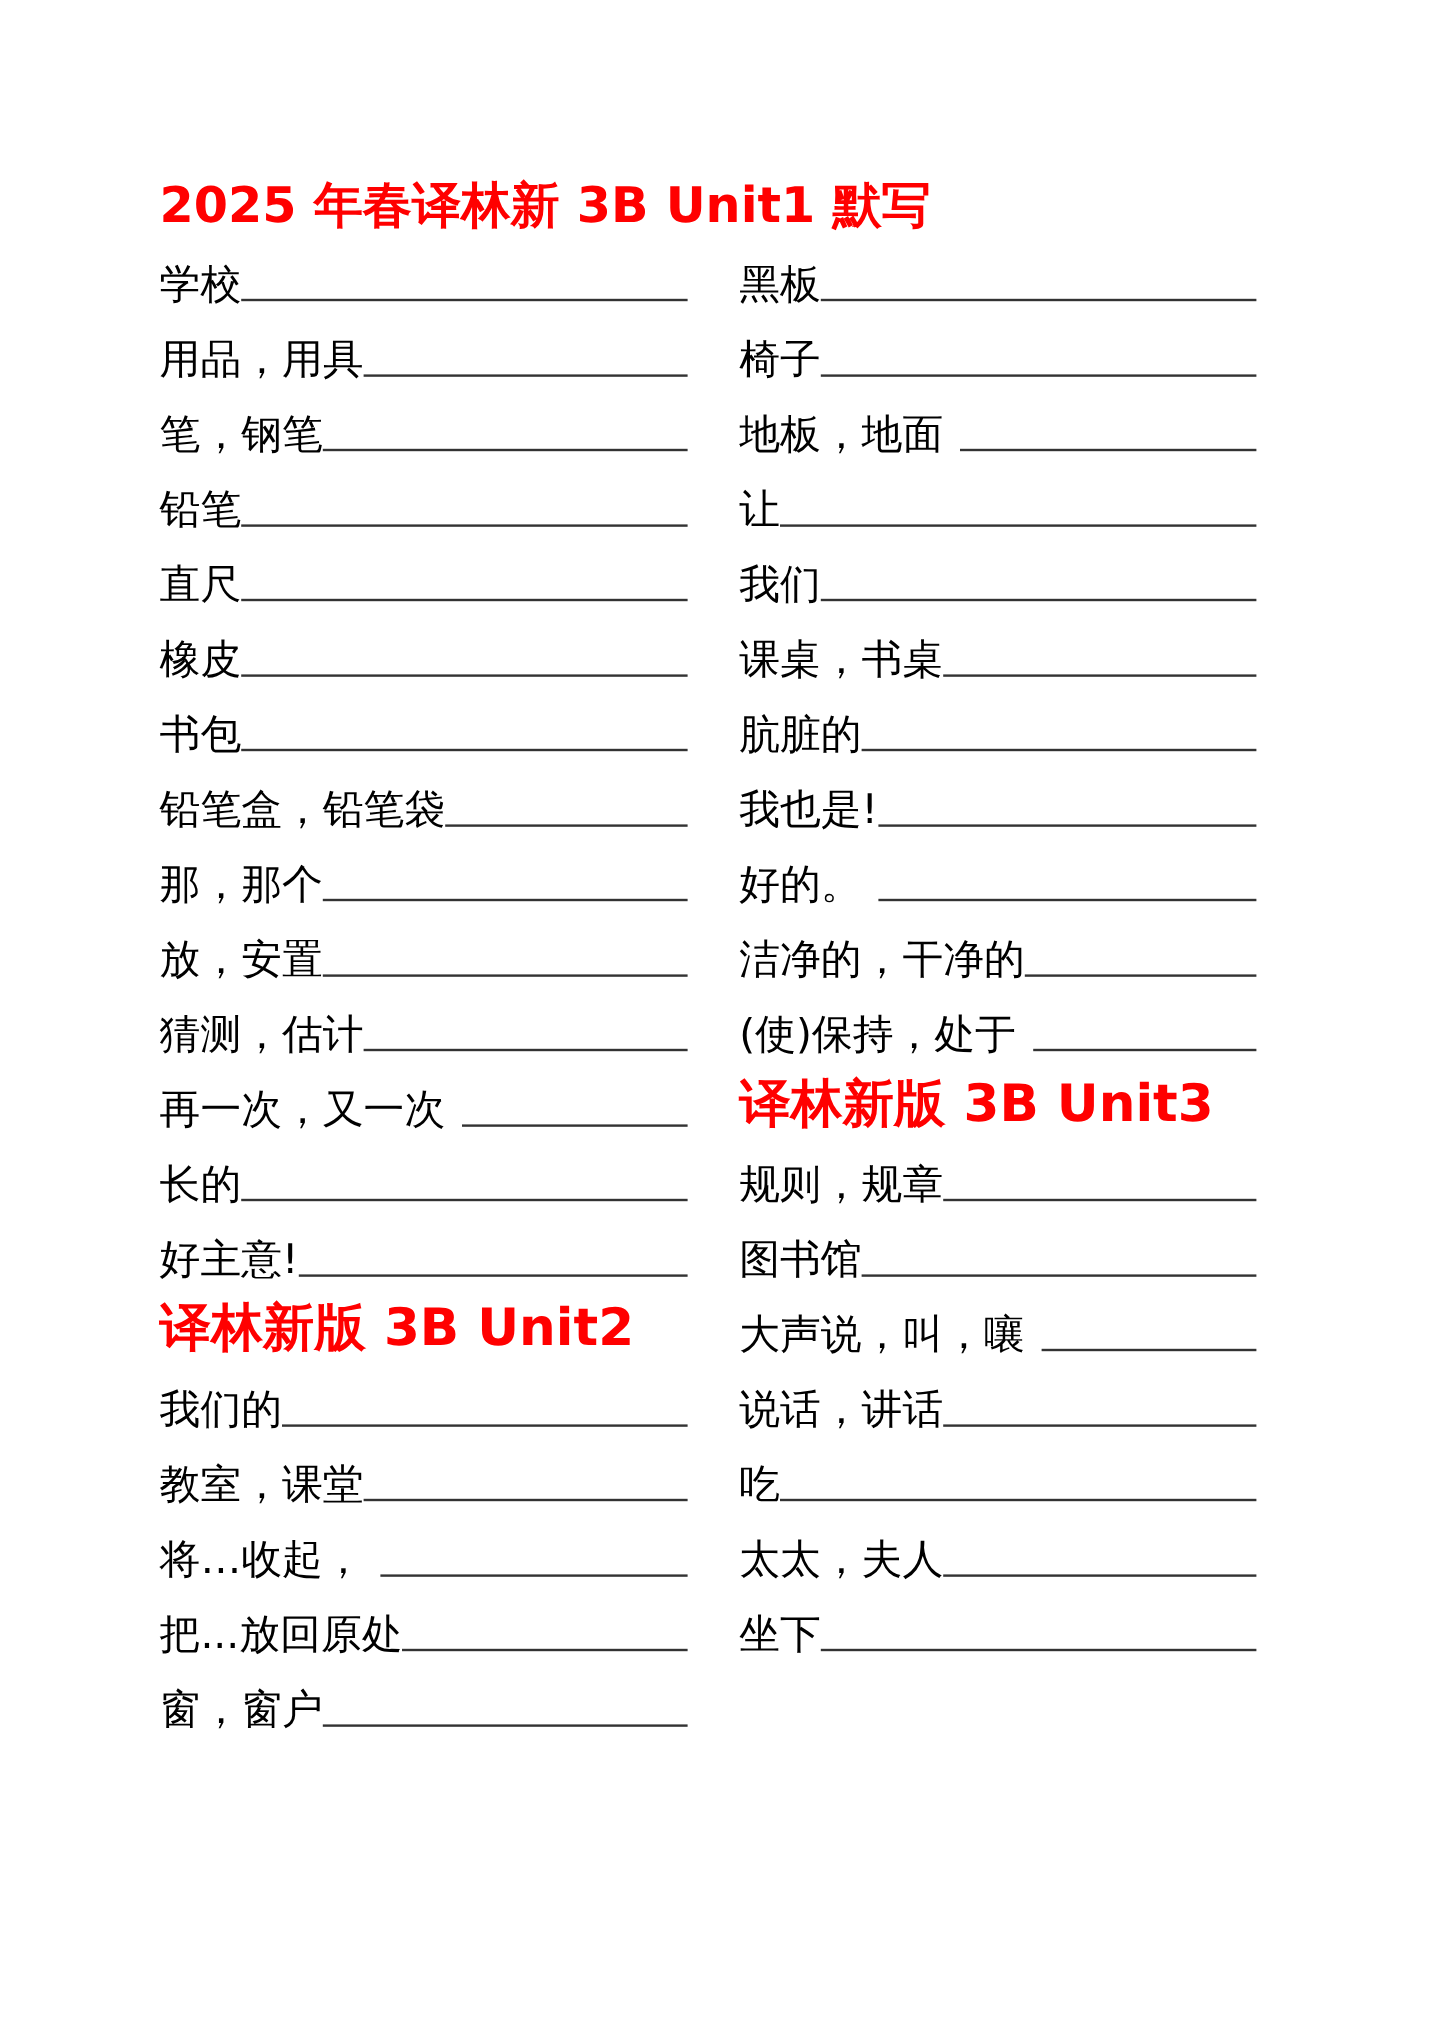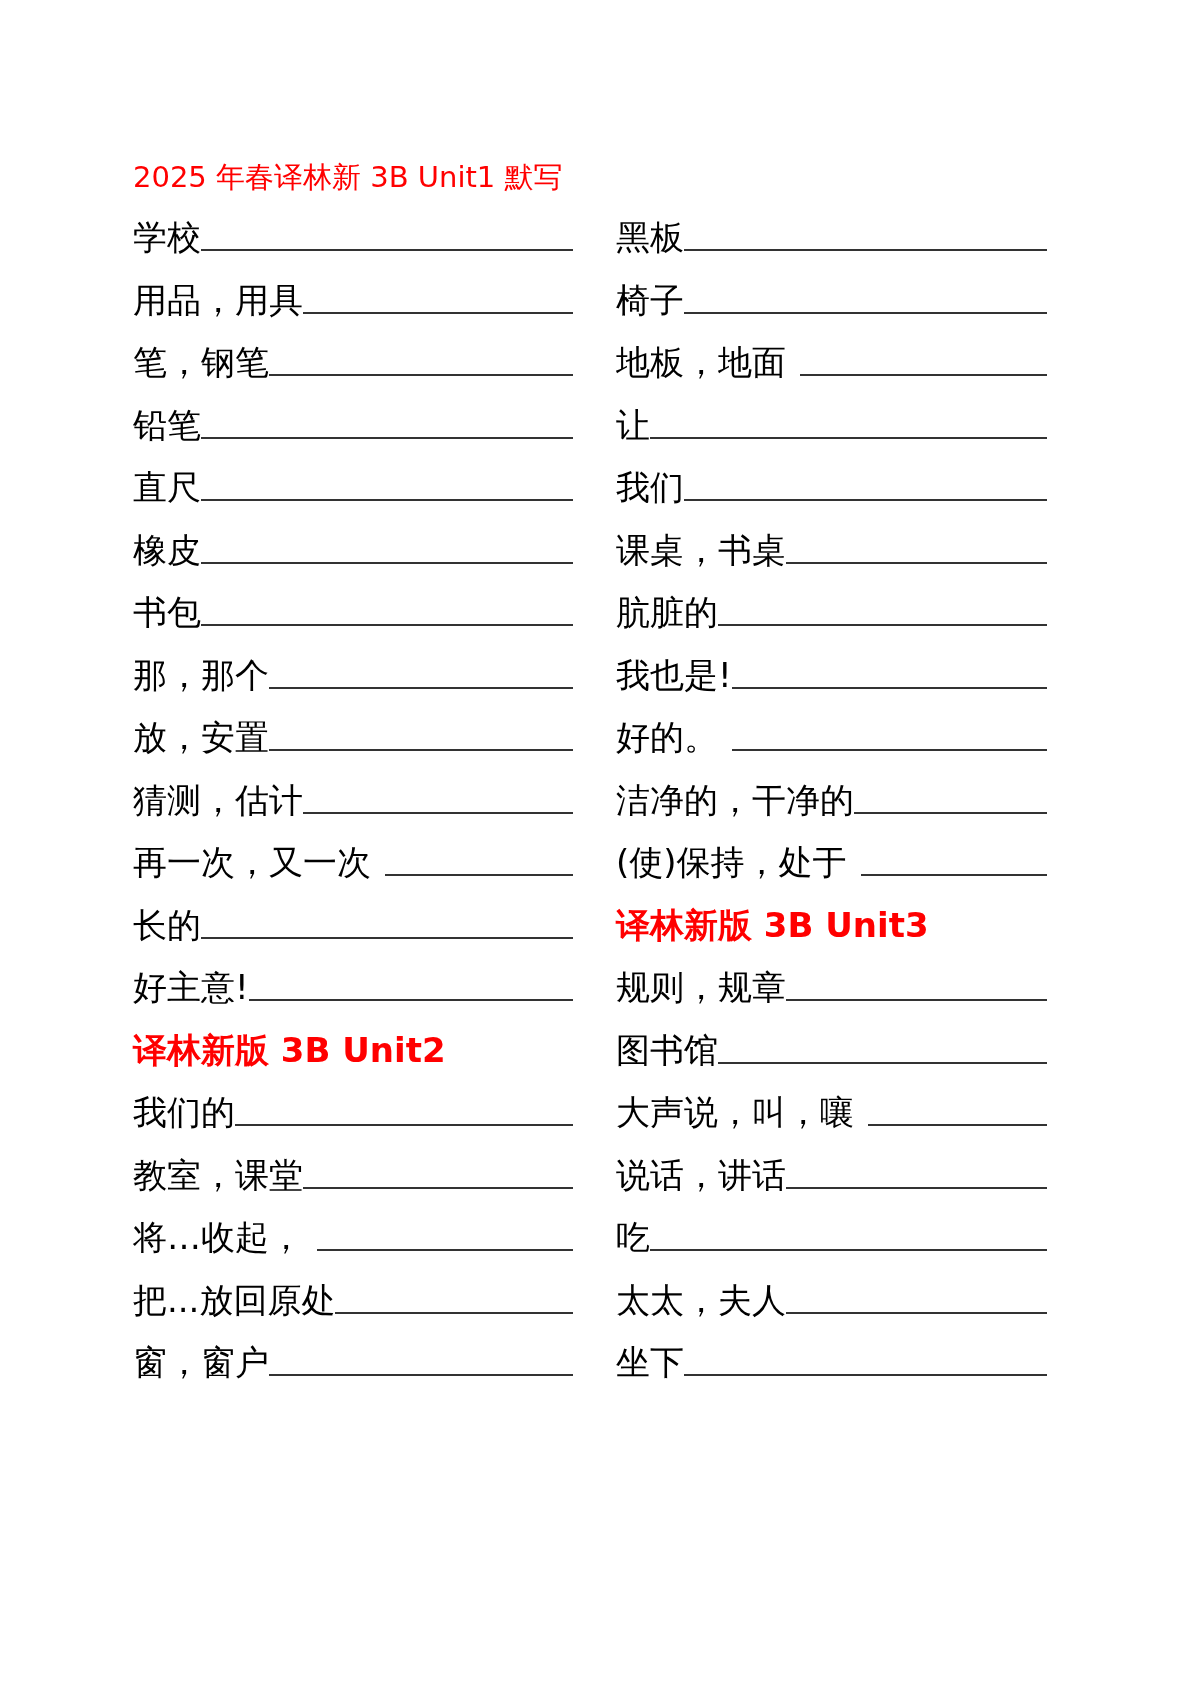--- a/index.html
+++ b/index.html
@@ -19,22 +19,22 @@
     width: 1191px;
     height: 1684px;
     padding: 139px 0 0 133px;
   }
   .title-row {
     height: 62.5px;
     display: flex;
     align-items: flex-end;
   }
   .title {
-    font-size: 29px;
-    font-weight: normal;
+    font-size: 41px;
+    font-weight: bold;
     line-height: 1;
     padding-bottom: 10px;
     color: var(--accent, #ff0000);
     white-space: nowrap;
   }
   .cols {
     display: flex;
     gap: 43px;
   }
   .col-left  { width: 440px; }
@@ -44,21 +44,21 @@
     display: flex;
     align-items: flex-end;
   }
   .label {
     font-size: 34px;
     line-height: 1;
     padding-bottom: 10px;
     white-space: nowrap;
   }
   .heading {
-    font-size: 34px;
+    font-size: 43px;
     font-weight: bold;
     line-height: 1;
     padding-bottom: 10px;
     color: var(--accent, #ff0000);
     white-space: nowrap;
   }
   .line {
     flex: 1 1 auto;
     border-bottom: 2.5px solid #333;
     margin-bottom: 13px;
@@ -99,20 +99,24 @@
         </div>
         <div class="row">
           <span class="label">橡皮</span>
           <span class="line"></span>
         </div>
         <div class="row">
           <span class="label">书包</span>
           <span class="line"></span>
         </div>
         <div class="row">
+          <span class="label">铅笔盒，铅笔袋</span>
+          <span class="line"></span>
+        </div>
+        <div class="row">
           <span class="label">那，那个</span>
           <span class="line"></span>
         </div>
         <div class="row">
           <span class="label">放，安置</span>
           <span class="line"></span>
         </div>
         <div class="row">
           <span class="label">猜测，估计</span>
           <span class="line"></span>

